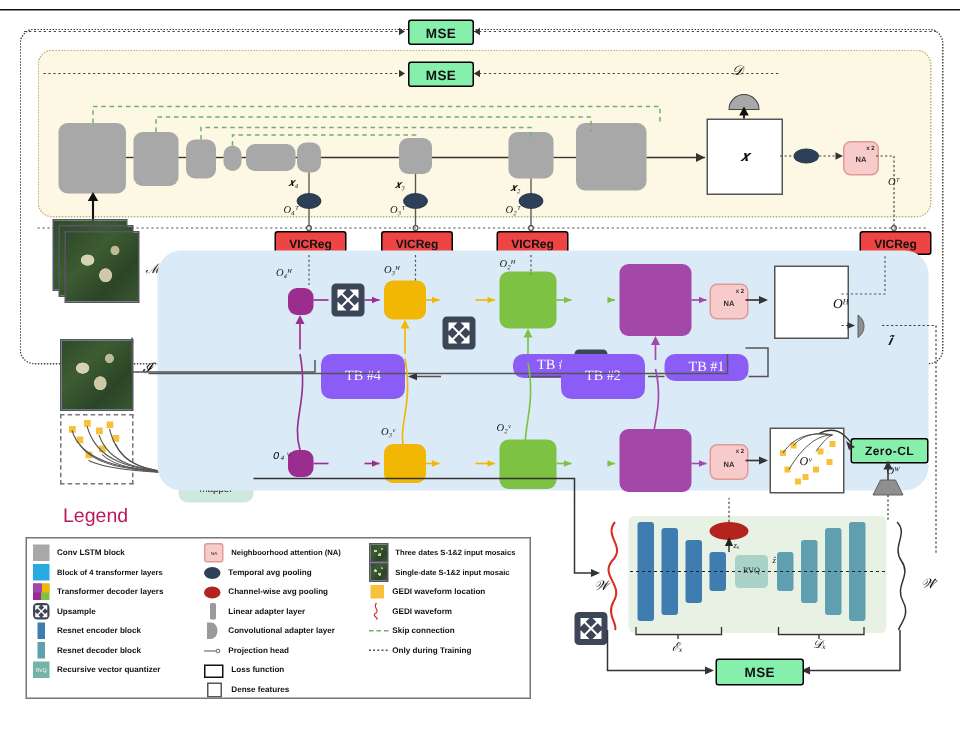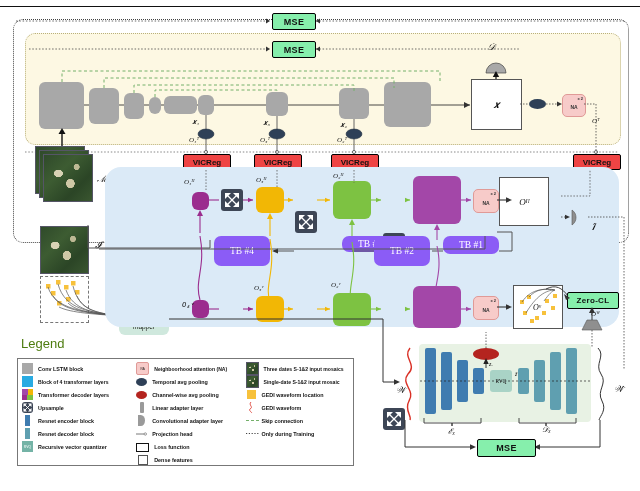--- a/index.html
+++ b/index.html
@@ -30,21 +30,21 @@
   .bluepanel{background:#dbeaf7;border-radius:16px;}
   .greenpanel{background:#e8f2e4;border-radius:4px;}
   .mintbox{background:#cfe8dd;border-radius:6px;font-size:6.5px;
            text-align:center;line-height:8px;color:#222;}
 
   
   #legend-box{border:1px solid #777;background:#fff;}
   .lg-row{display:flex;align-items:center;height:13px;}
   .lg-sw{width:11px;height:11px;flex:0 0 11px;margin-right:5px;}
   .lg-txt{font-size:5.4px;font-weight:bold;color:#111;white-space:nowrap;}
-  #legend-title{font-size:13px;color:#4d7c0f;}
+  #legend-title{font-size:13px;color:#be185d;margin-left:21px;}
 
   
   .tile{background:
       radial-gradient(ellipse at 30% 40%, #d8d2b4 0 9%, transparent 10%),
       radial-gradient(ellipse at 55% 62%, #cfc8a6 0 11%, transparent 12%),
       radial-gradient(ellipse at 68% 26%, #bdb994 0 6%, transparent 7%),
       linear-gradient(135deg,#2f4a2a 0%,#3d5c32 35%,#2b4526 70%,#3a5630 100%);
       border:.6px solid #556;}
   svg{overflow:visible;}
 </style>
@@ -253,21 +253,21 @@
         <polygon points="18,18 12,18 18,12"></polygon>
       </g>
   </svg>
 </div>
 <div class="abs rrect" style="left:413px;top:176px;width:48px;height:48px;background:#A347A8;"></div>
 
 <div class="abs na ctr" style="left:473px;top:189px;width:24px;height:22px;">
   <sup>x 2</sup>
   <span style="margin-top:3px;">NA</span>
 </div>
-<div class="abs whitebox ctr" style="left:499px;top:177px;width:48px;height:47px;">
+<div class="abs whitebox ctr" style="left:516px;top:177px;width:48px;height:47px;justify-content:flex-end;">
   <span class="mini" style="font-size:9px;">Oᴴ</span>
 </div>
 
 <svg class="abs" style="left:0;top:0;width:640px;height:340px;">
   <g fill="none" stroke-width="1.1">
     <line x1="209" y1="200" x2="219" y2="200" stroke="#9B2D8E"></line>
     <line x1="243" y1="200" x2="253" y2="200" stroke="#9B2D8E"></line>
     <line x1="284" y1="200" x2="293" y2="200" stroke="#F2B705"></line>
     <line x1="317" y1="200" x2="330" y2="200" stroke="#F2B705"></line>
     <line x1="371" y1="200" x2="381" y2="200" stroke="#7DC242"></line>

